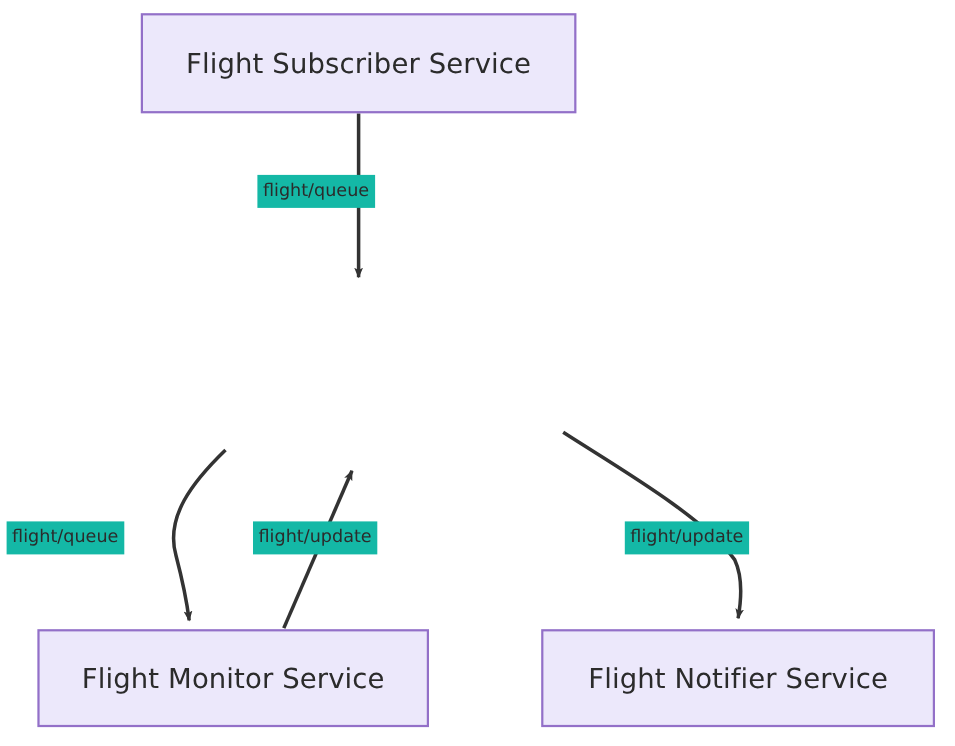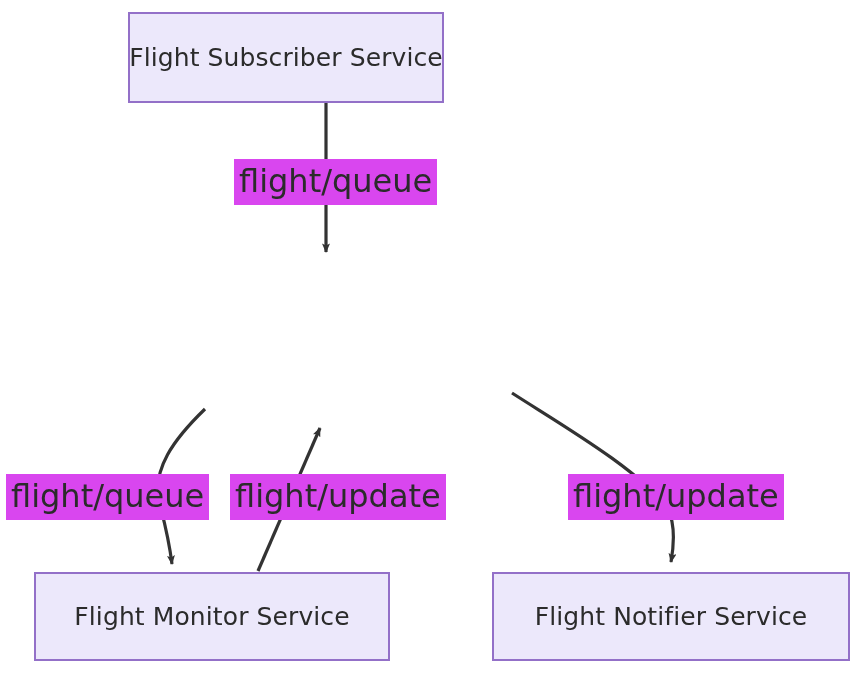--- a/index.html
+++ b/index.html
@@ -41,21 +41,21 @@
     letter-spacing: 0.1px;
     white-space: nowrap;
   }
   .node-label {
     display: block;
   }
   
   #node-subscriber {
     left: 128px;
     top: 12px;
-    width: 316px;
+    width: 396px;
     height: 91px;
   }
   #node-monitor {
     left: 34px;
     top: 572px;
     width: 356px;
     height: 89px;
   }
   #node-notifier {
     left: 492px;
@@ -104,23 +104,23 @@
     align-items: center;
     justify-content: center;
     color: #2b2b2b;
     font-size: 25px;
     line-height: 1;
     white-space: nowrap;
   }
   
   .edge-label {
     position: absolute;
-    background: #d946ef;
+    background: #14b8a6;
     color: #2b2b2b;
-    font-size: 32px;
+    font-size: 16px;
     line-height: 1;
     padding: 6px 5px 8px 5px;
     white-space: nowrap;
   }
   #label-top-queue   { left: 234px; top: 159px; }
   #label-bl-queue    { left: 6px;   top: 474px; }
   #label-bm-update   { left: 230px; top: 474px; }
   #label-br-update   { left: 568px; top: 474px; }
 </style>
 </head>

